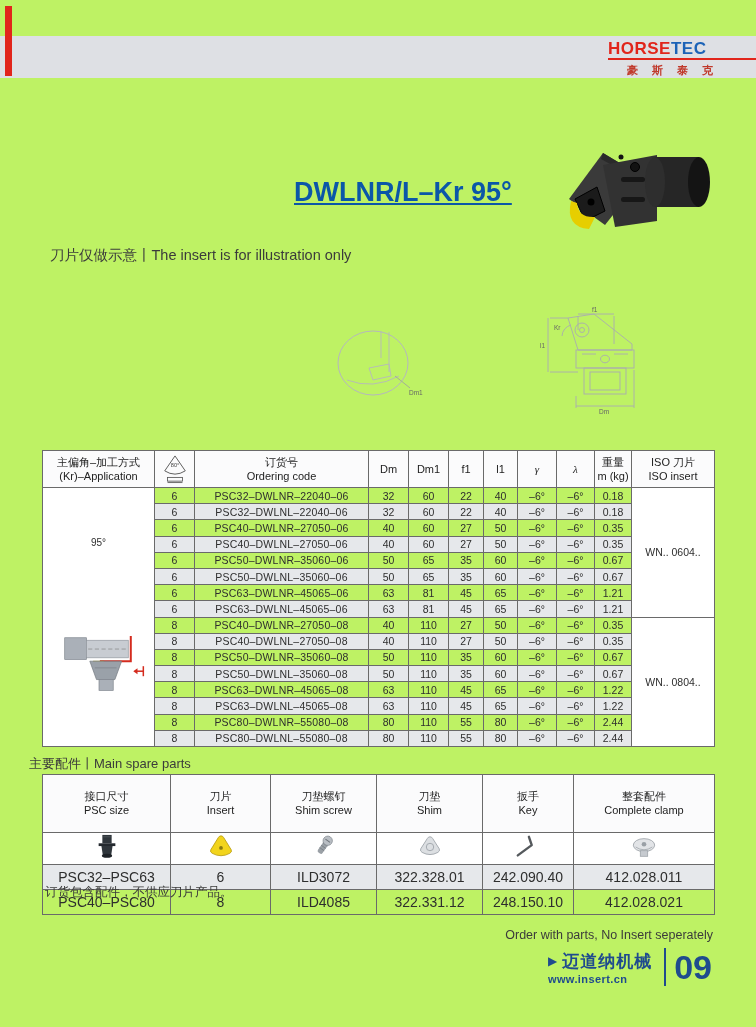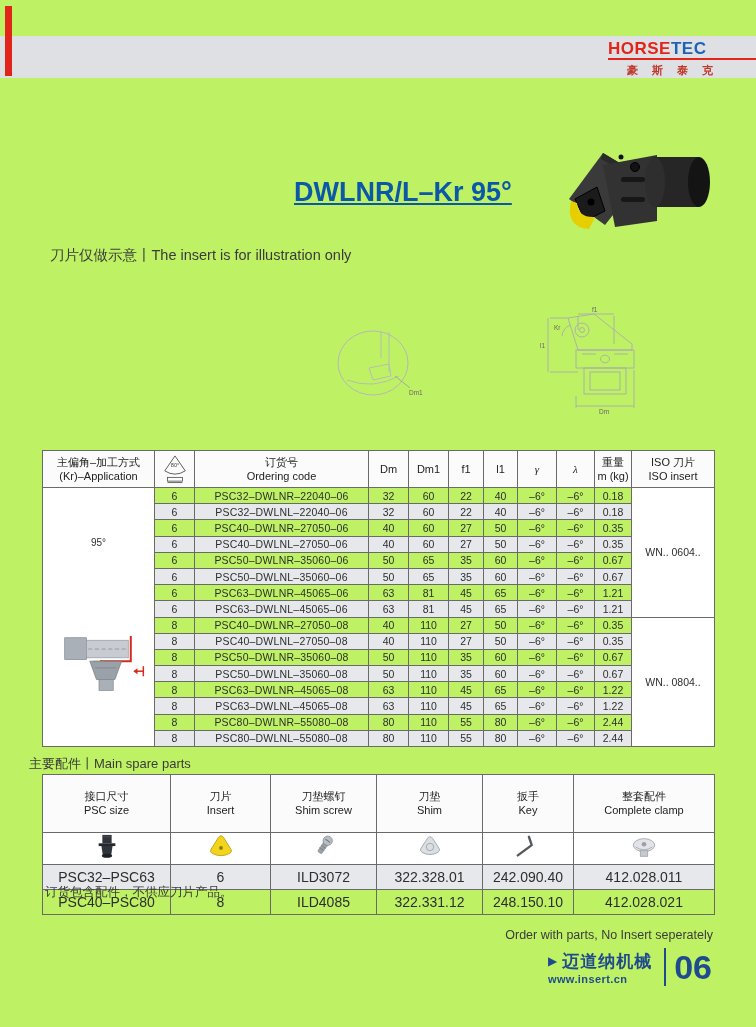--- a/index.html
+++ b/index.html
@@ -497,16 +497,16 @@
 
   <div class="footer">
     <div class="footer-left">
       <div class="footer-company">
         <span class="footer-arrow">▶</span>
         <span>迈道纳机械</span>
       </div>
       <div class="footer-site">www.insert.cn</div>
     </div>
     <div class="footer-divider"></div>
-    <div class="footer-page">06</div>
+    <div class="footer-page">09</div>
   </div>
 
 </div>
 
 </body></html>

